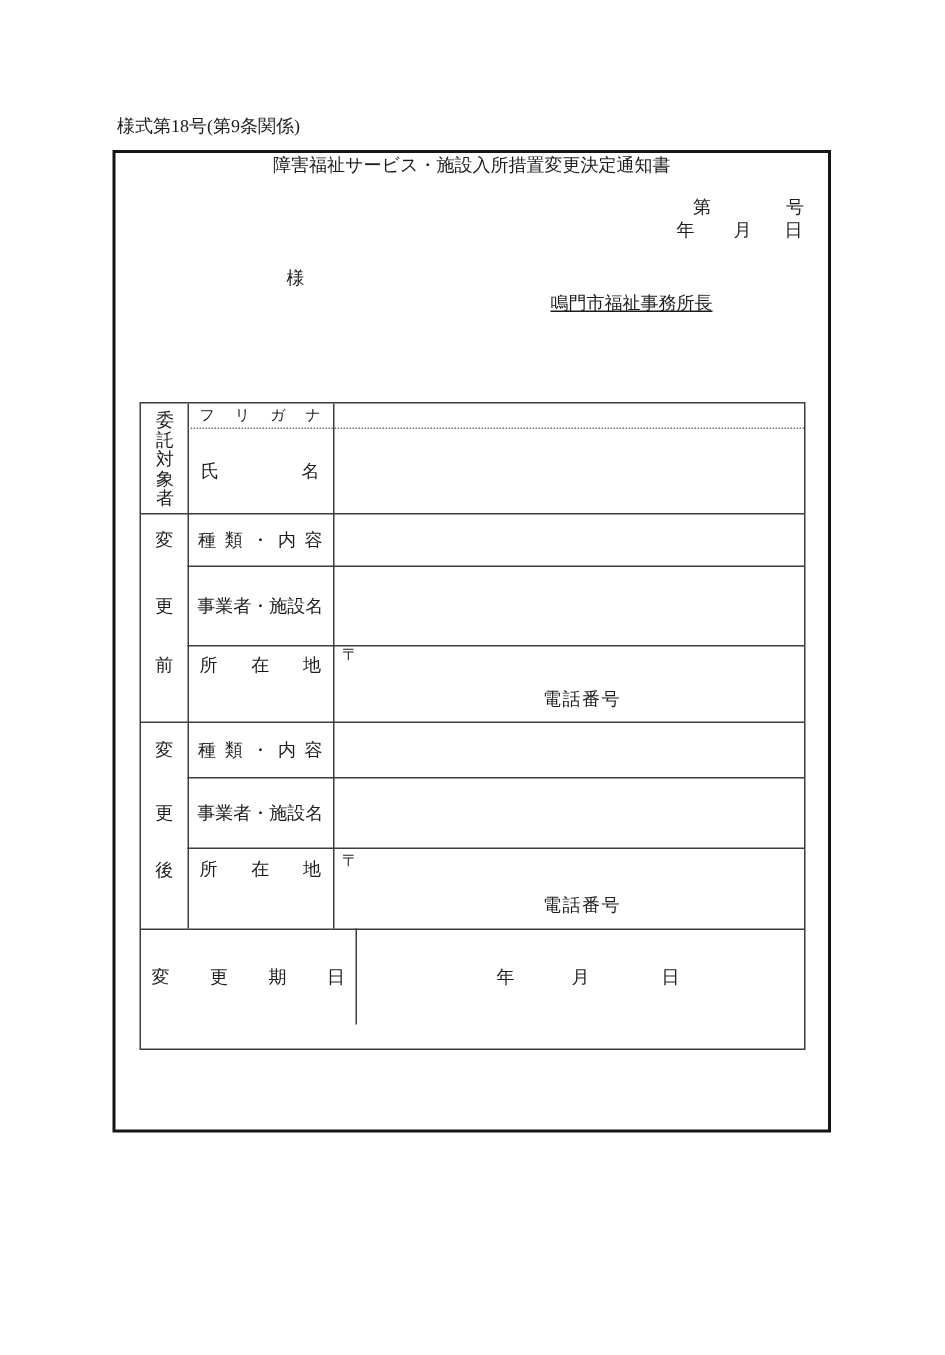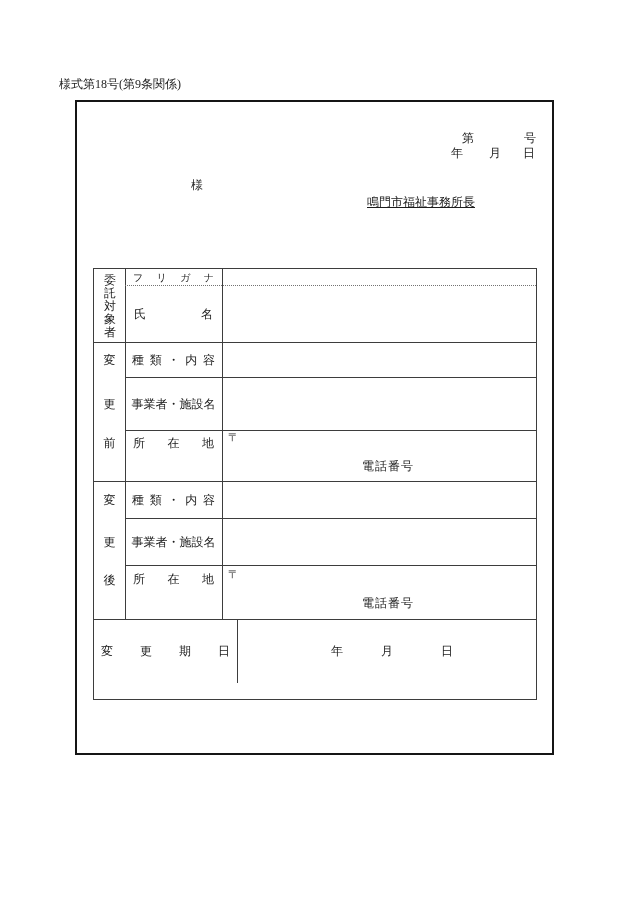--- a/index.html
+++ b/index.html
@@ -20,24 +20,25 @@
          line-height:15px;letter-spacing:0px;}
   .vstack{white-space:normal;word-break:break-all;line-height:13px;text-align:center;}
   .small{font-size:10px;line-height:11px;}
   .postal{font-size:11px;line-height:12px;}
 </style>
 </head>
 <body>
 
 <div class="page">
 
-  <div class="abs" style="left:59px;top:77px;">様式第18号(第9条関係)</div>
+  <div class="abs" style="left:78px;top:77px;">様式第18号(第9条関係)</div>
 
   <div class="sheet"></div>
 
+  <div class="title">障害福祉サービス・施設入所措置変更決定通知書</div>
 
   <span class="abs" style="left:462px;top:131px;">第</span>
   <span class="abs" style="left:524px;top:131px;">号</span>
 
   <span class="abs" style="left:451px;top:146px;">年</span>
   <span class="abs" style="left:489px;top:146px;">月</span>
   <span class="abs" style="left:523px;top:146px;">日</span>
 
   <span class="abs" style="left:191px;top:178px;">様</span>
 

